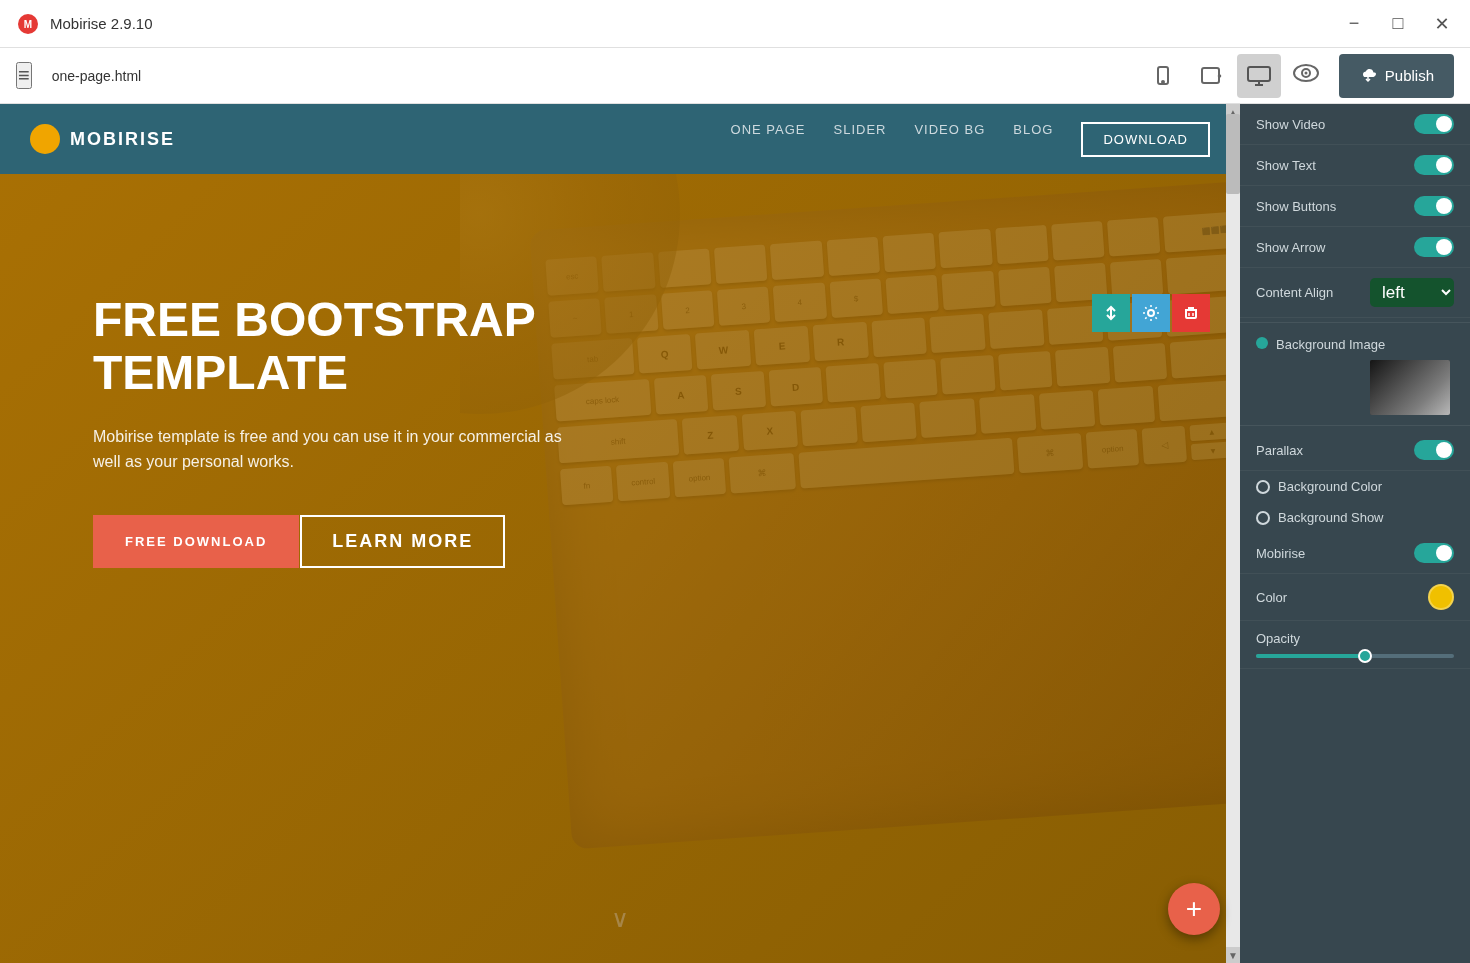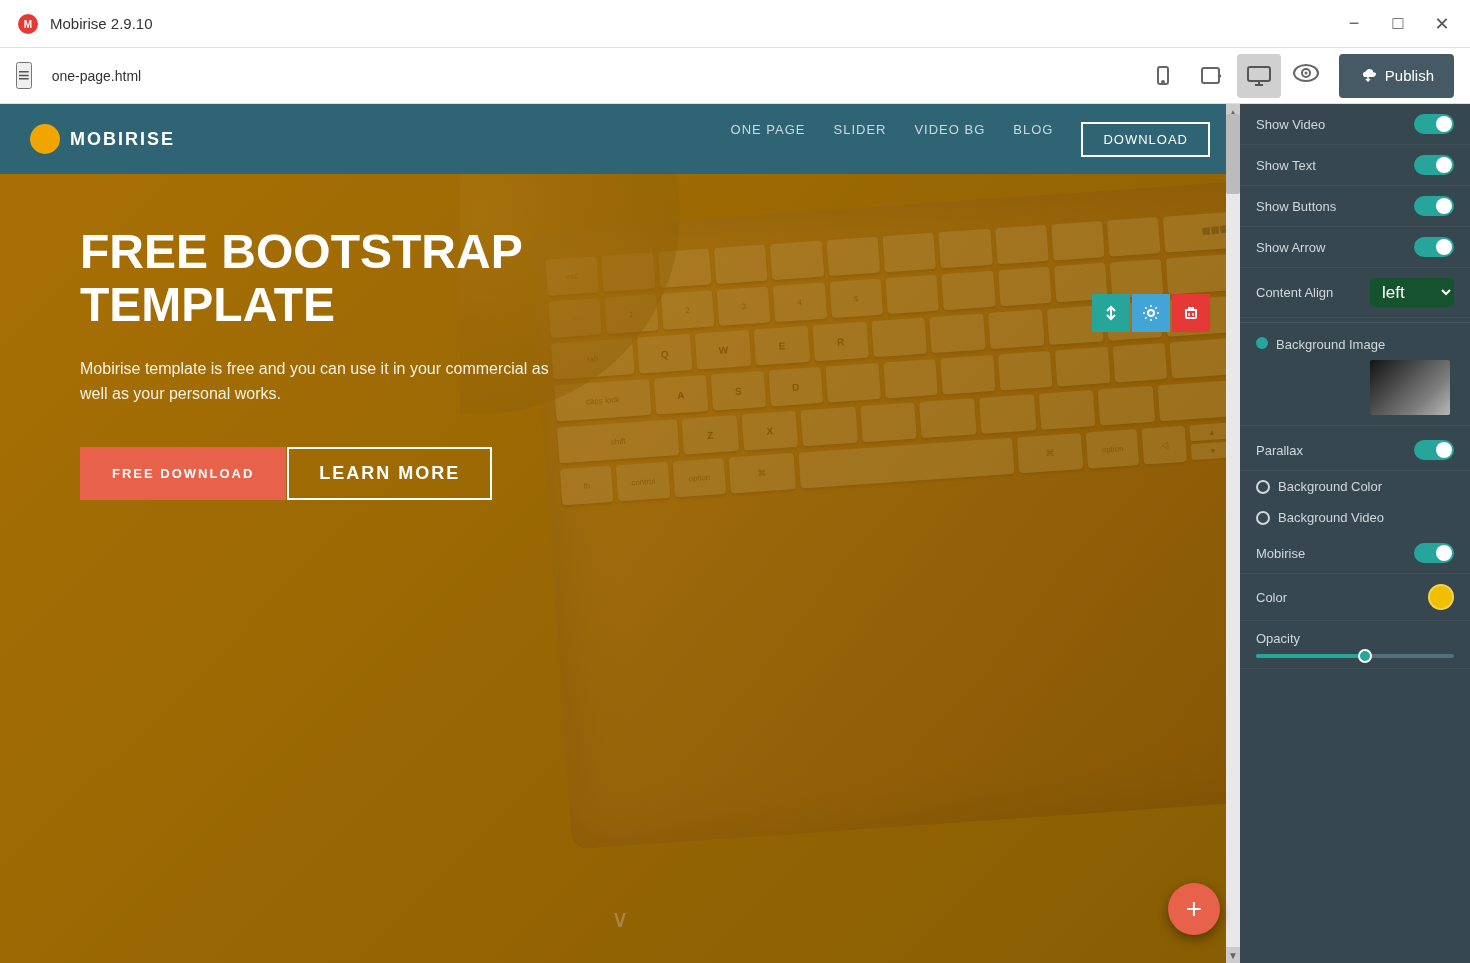--- a/index.html
+++ b/index.html
@@ -67,21 +67,21 @@
       position: relative; height: calc(100% - 70px);
       background: linear-gradient(rgba(160, 110, 0, 0.7), rgba(130, 80, 0, 0.75));
       overflow: hidden;
     }
     .hero-bg {
       position: absolute; inset: 0;
       background: #b8860b;
     }
 
     .hero-content {
-      position: relative; z-index: 10; padding: 52px 80px;
+      position: relative; z-index: 10; padding: 120px 80px; margin-left: 13px;
     }
     .hero-title {
       color: #fff; font-size: 48px; font-weight: 900;
       line-height: 1.1; text-transform: uppercase;
       max-width: 500px; margin-bottom: 24px;
     }
     .hero-subtitle {
       color: rgba(255,255,255,0.9); font-size: 16px;
       max-width: 480px; line-height: 1.6; margin-bottom: 40px;
     }
@@ -521,21 +521,21 @@
       </label>
     </div>
 
     <div class="radio-row">
       <div class="radio-circle"></div>
       <span class="panel-label">Background Color</span>
     </div>
 
     <div class="radio-row">
       <div class="radio-circle"></div>
-      <span class="panel-label">Background Video</span>
+      <span class="panel-label">Background Show</span>
     </div>
 
     <div class="panel-row">
       <span class="panel-label">Mobirise</span>
       <label class="toggle">
         <div class="toggle-track"></div>
         <div class="toggle-thumb"></div>
       </label>
     </div>
 

